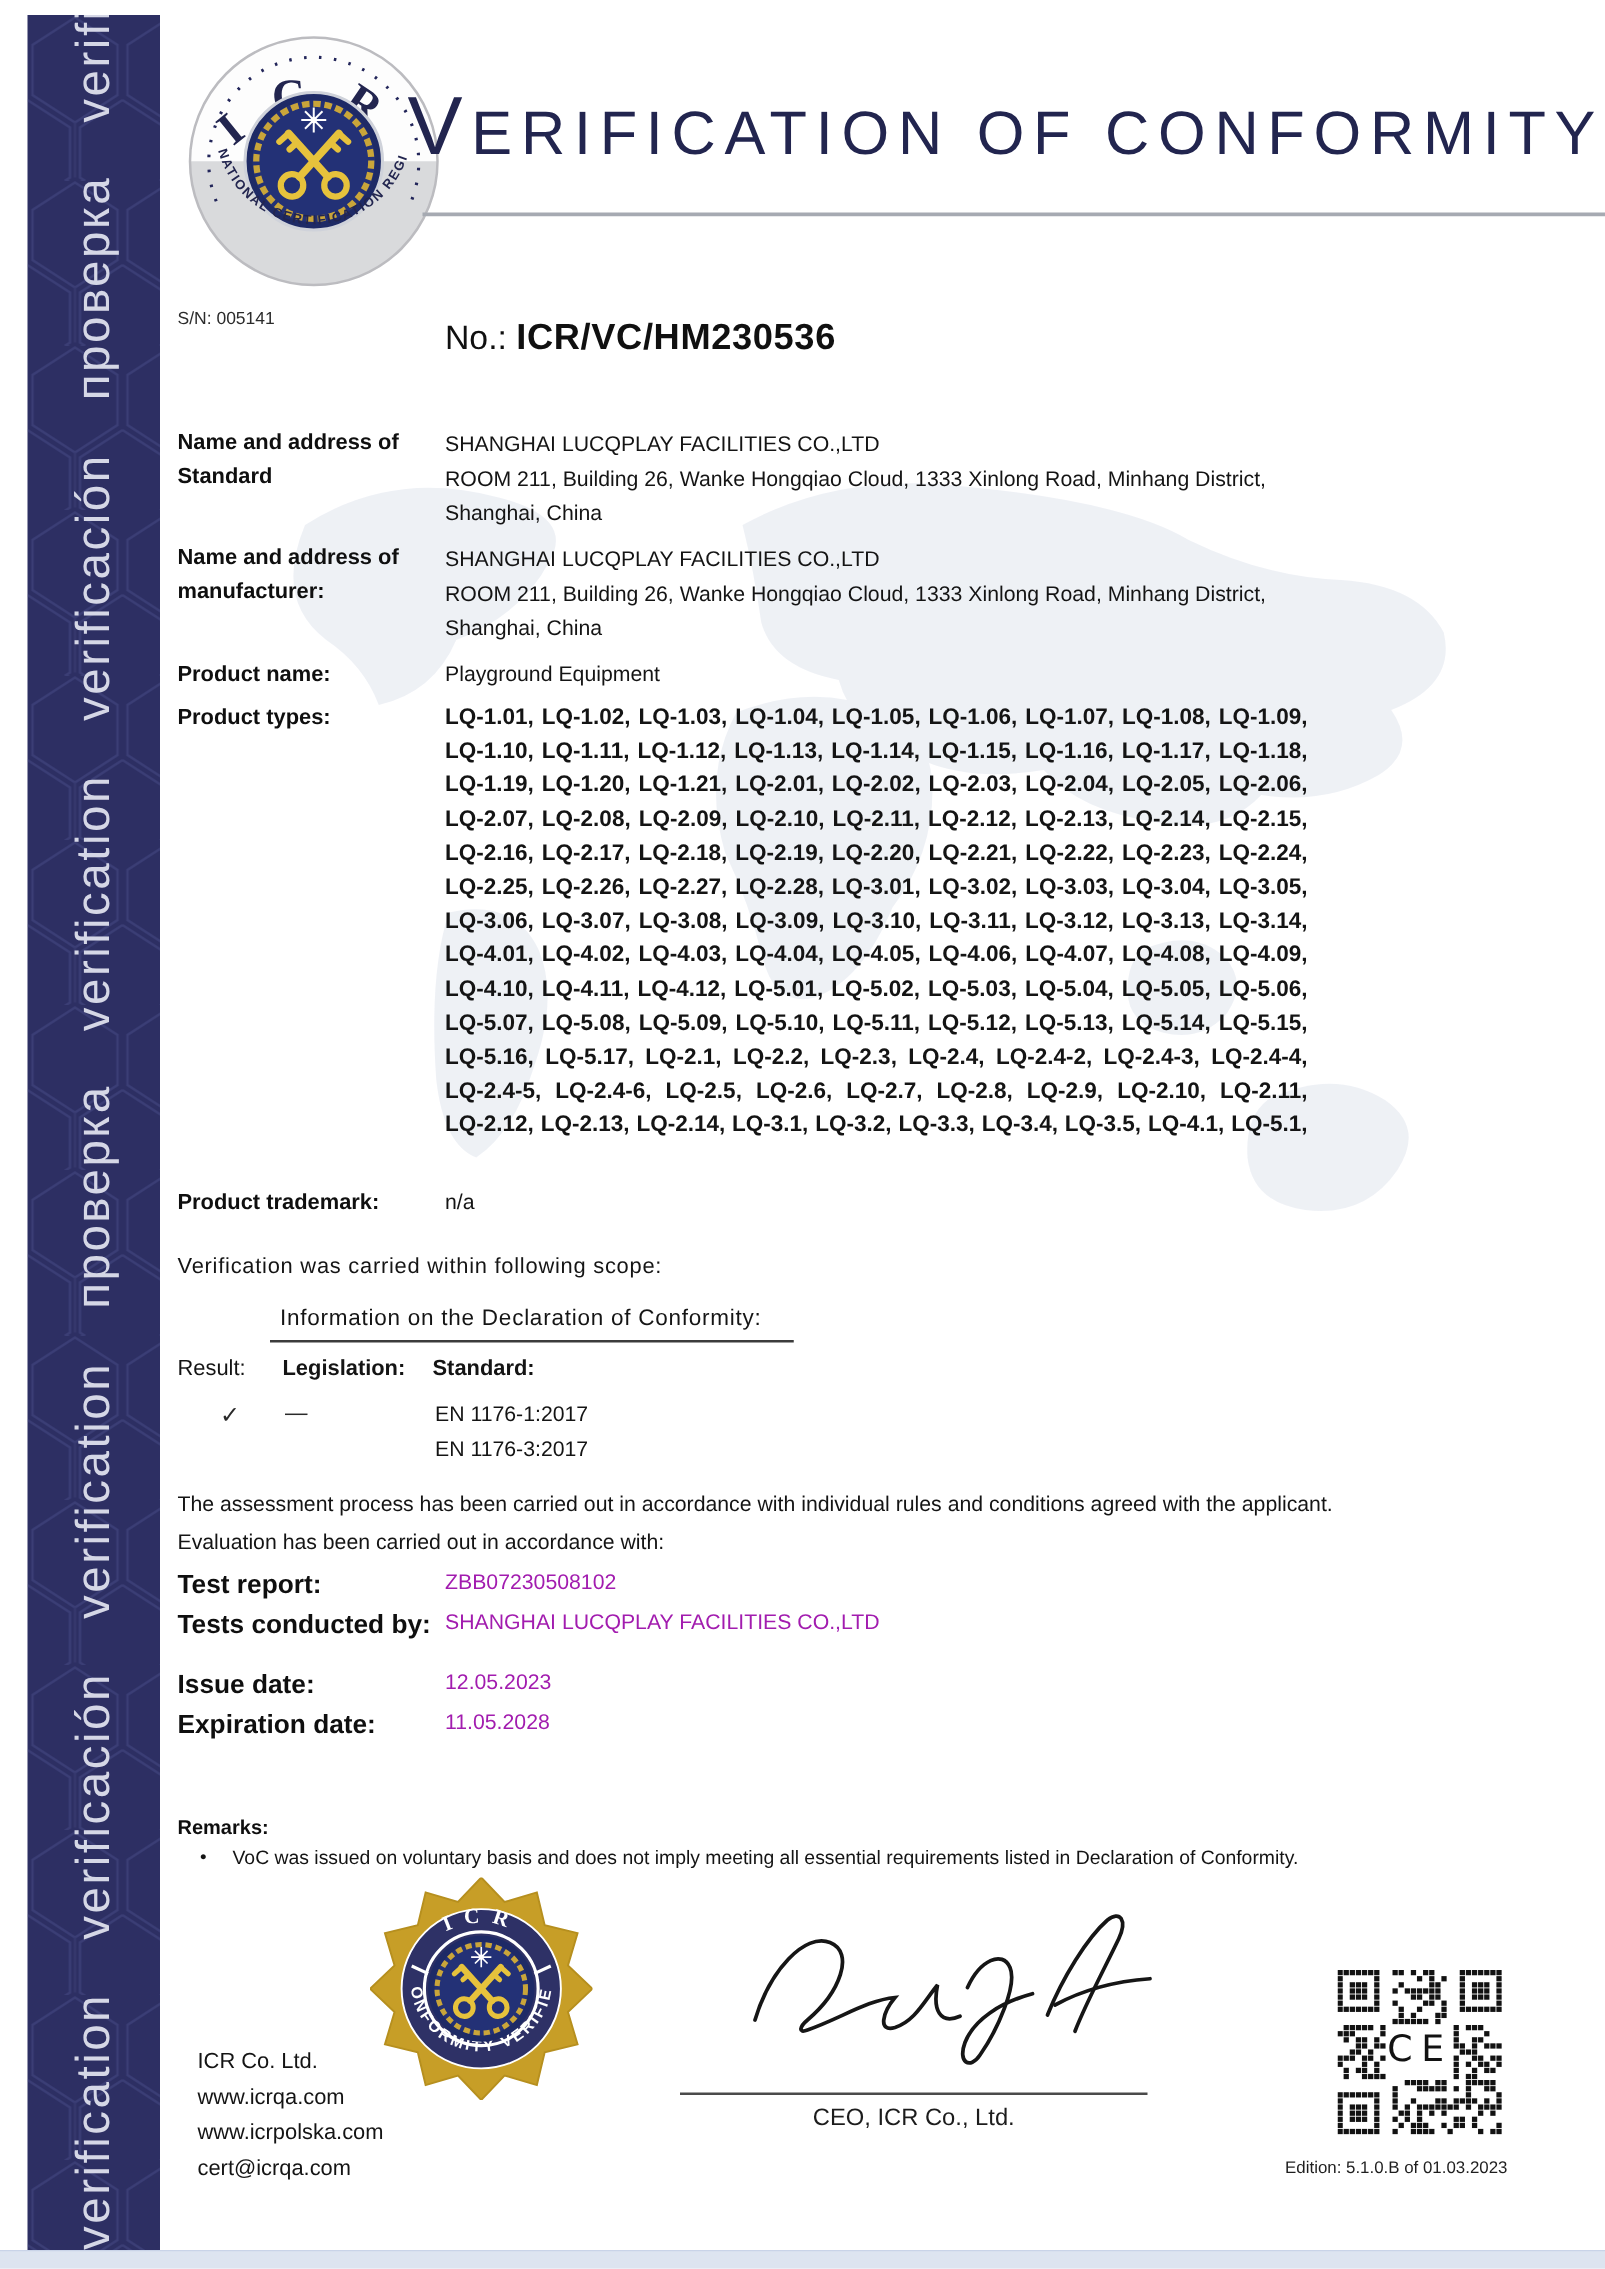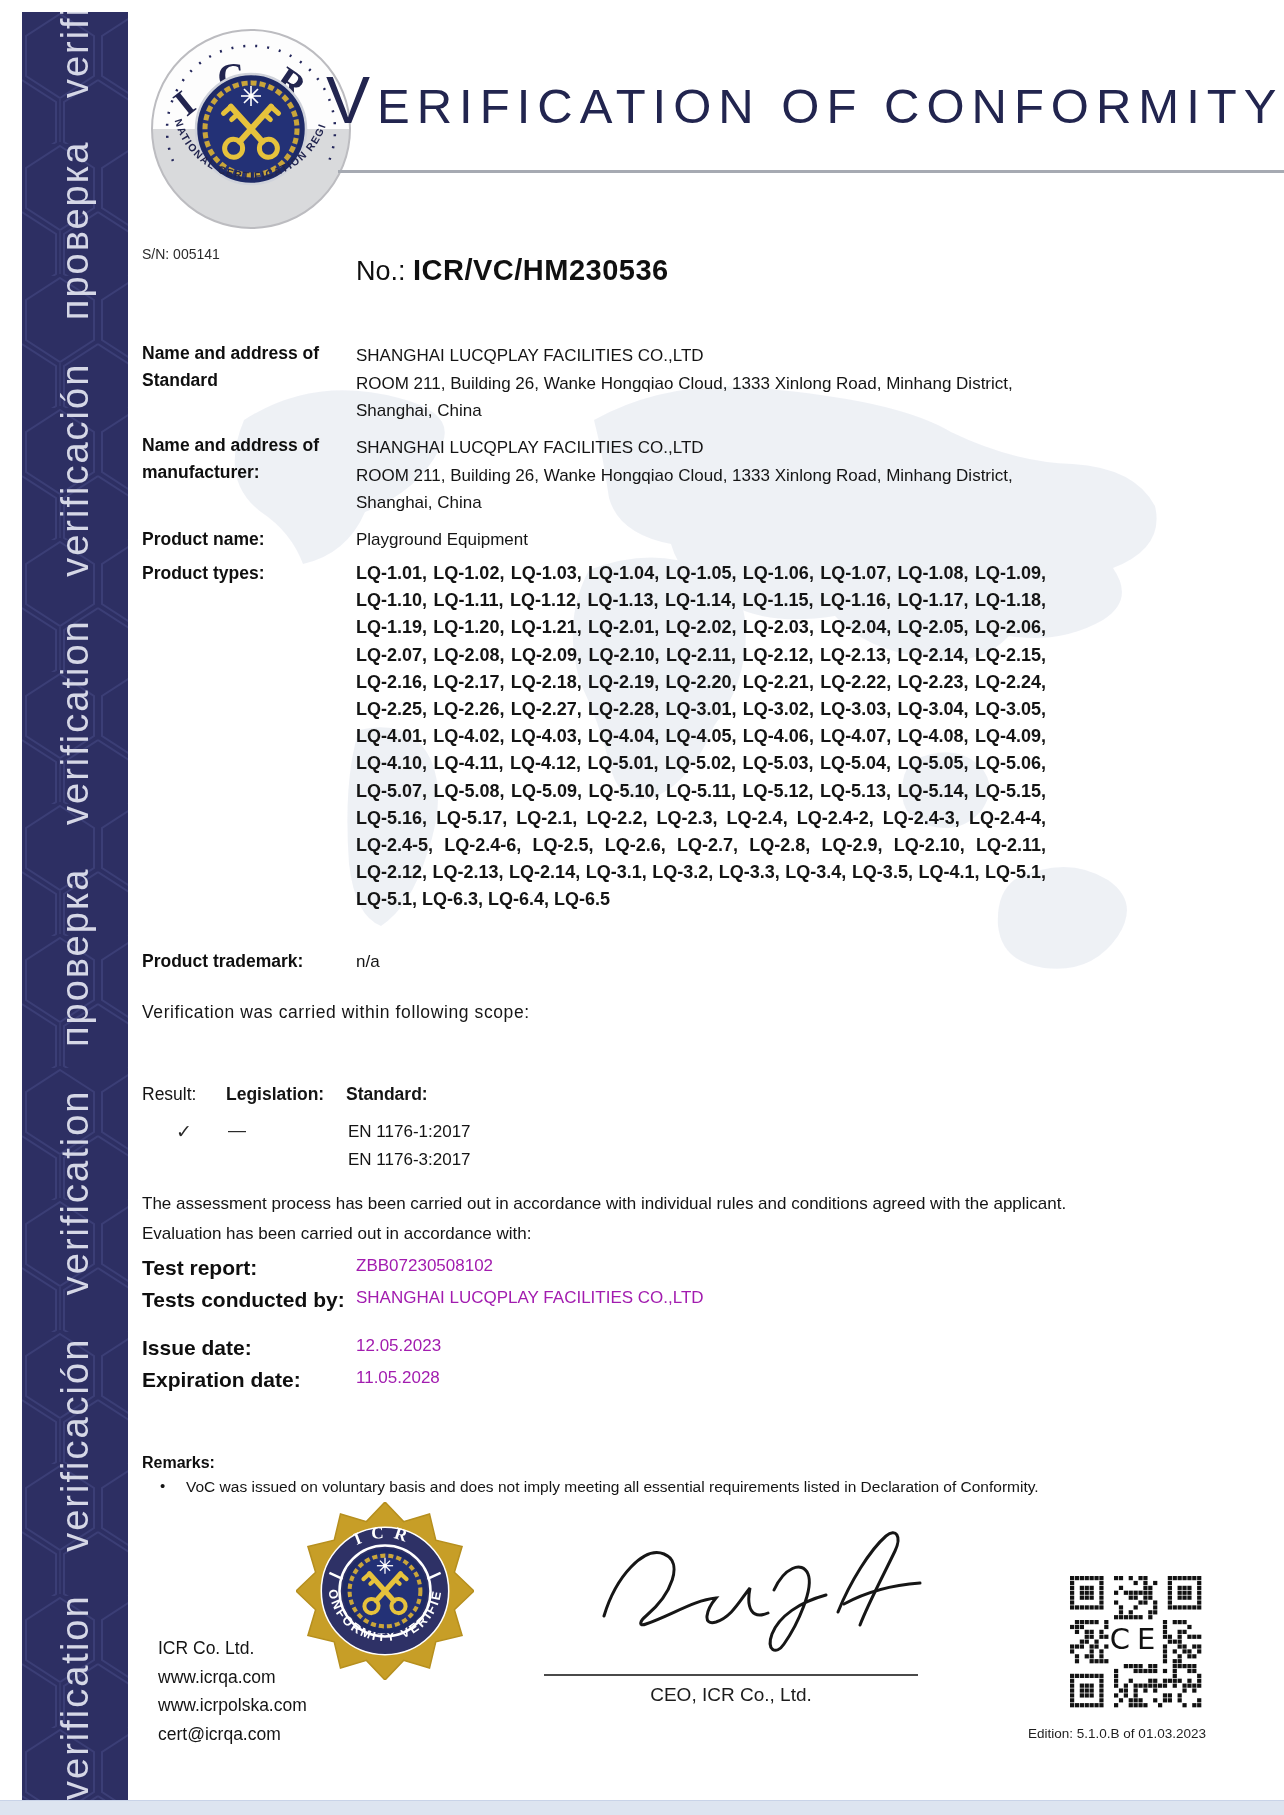--- a/index.html
+++ b/index.html
@@ -167,34 +167,35 @@
     <div class="val" style="top:526px">Playground Equipment</div>
 
     <div class="lbl" style="top:560px">Product types:</div>
     <div class="val types" style="top:560px">
       <div class="tline">LQ-1.01, LQ-1.02, LQ-1.03, LQ-1.04, LQ-1.05, LQ-1.06, LQ-1.07, LQ-1.08, LQ-1.09,</div>
       <div class="tline">LQ-1.10, LQ-1.11, LQ-1.12, LQ-1.13, LQ-1.14, LQ-1.15, LQ-1.16, LQ-1.17, LQ-1.18,</div>
       <div class="tline">LQ-1.19, LQ-1.20, LQ-1.21, LQ-2.01, LQ-2.02, LQ-2.03, LQ-2.04, LQ-2.05, LQ-2.06,</div>
       <div class="tline">LQ-2.07, LQ-2.08, LQ-2.09, LQ-2.10, LQ-2.11, LQ-2.12, LQ-2.13, LQ-2.14, LQ-2.15,</div>
       <div class="tline">LQ-2.16, LQ-2.17, LQ-2.18, LQ-2.19, LQ-2.20, LQ-2.21, LQ-2.22, LQ-2.23, LQ-2.24,</div>
       <div class="tline">LQ-2.25, LQ-2.26, LQ-2.27, LQ-2.28, LQ-3.01, LQ-3.02, LQ-3.03, LQ-3.04, LQ-3.05,</div>
+      <div class="tline">LQ-3.06, LQ-3.07, LQ-3.08, LQ-3.09, LQ-3.10, LQ-3.11, LQ-3.12, LQ-3.13, LQ-3.14,</div>
       <div class="tline">LQ-4.01, LQ-4.02, LQ-4.03, LQ-4.04, LQ-4.05, LQ-4.06, LQ-4.07, LQ-4.08, LQ-4.09,</div>
       <div class="tline">LQ-4.10, LQ-4.11, LQ-4.12, LQ-5.01, LQ-5.02, LQ-5.03, LQ-5.04, LQ-5.05, LQ-5.06,</div>
       <div class="tline">LQ-5.07, LQ-5.08, LQ-5.09, LQ-5.10, LQ-5.11, LQ-5.12, LQ-5.13, LQ-5.14, LQ-5.15,</div>
       <div class="tline">LQ-5.16, LQ-5.17, LQ-2.1, LQ-2.2, LQ-2.3, LQ-2.4, LQ-2.4-2, LQ-2.4-3, LQ-2.4-4,</div>
       <div class="tline">LQ-2.4-5, LQ-2.4-6, LQ-2.5, LQ-2.6, LQ-2.7, LQ-2.8, LQ-2.9, LQ-2.10, LQ-2.11,</div>
       <div class="tline">LQ-2.12, LQ-2.13, LQ-2.14, LQ-3.1, LQ-3.2, LQ-3.3, LQ-3.4, LQ-3.5, LQ-4.1, LQ-5.1,</div>
-      <div class="tline last">LQ-5.1, LQ-6.3, LQ-6.4, LQ-6.5</div>
     </div>
 
     <div class="lbl" style="top:948px">Product trademark:</div>
     <div class="val" style="top:948px">n/a</div>
 
     <div class="scope">Verification was carried within following scope:</div>
 
+    <div class="doc-heading">Information on the Declaration of Conformity:</div>
     <div class="doc-col" style="left:142px">Result:</div>
     <div class="doc-col" style="left:226px;font-weight:bold">Legislation:</div>
     <div class="doc-col" style="left:346px;font-weight:bold">Standard:</div>
     <div class="doc-check">✓</div>
     <div class="doc-dash">—</div>
     <div class="doc-std" style="top:1122px">EN 1176-1:2017</div>
     <div class="doc-std" style="top:1150px">EN 1176-3:2017</div>
 
     <div class="assess" style="top:1224px">Evaluation has been carried out in accordance with:</div>
     <div class="assess" style="top:1194px">The assessment process has been carried out in accordance with individual rules and conditions agreed with the applicant.</div>

